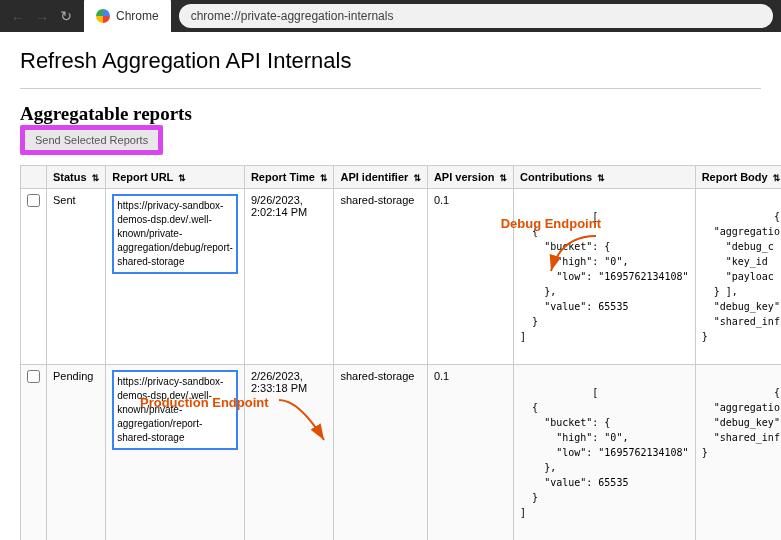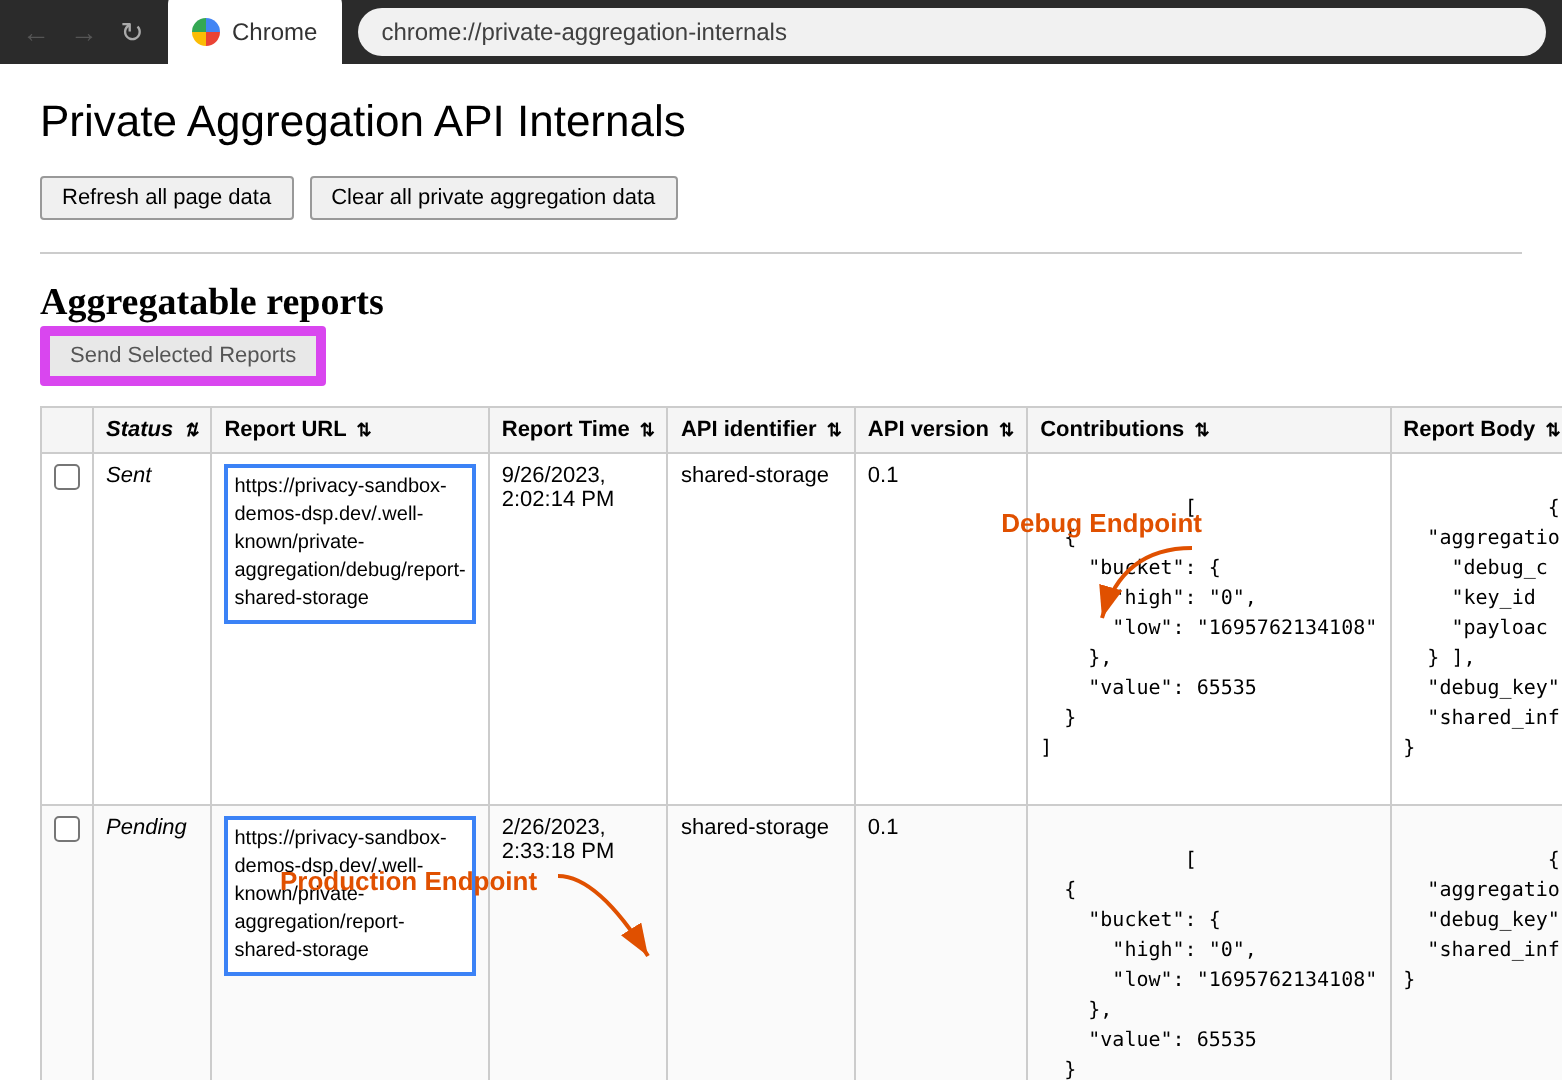--- a/index.html
+++ b/index.html
@@ -178,21 +178,21 @@
       top: 230px;
       left: 120px;
       display: flex;
       flex-direction: row;
       align-items: flex-start;
       pointer-events: none;
       z-index: 10;
     }
 
     .checkbox-col { width: 24px; }
-    .status-col { width: 55px; font-style: italic; }
+    .status-col { width: 55px; }
     .url-col { width: 160px; }
     .time-col { width: 80px; }
     .api-id-col { width: 80px; }
     .api-ver-col { width: 55px; }
     .contrib-col { width: 140px; }
     .body-col { width: 120px; }
   </style>
 </head>
 <body>
 
@@ -205,26 +205,22 @@
   <div class="chrome-tab">
     <span style="width:14px;height:14px;display:inline-block;background:conic-gradient(#4285F4 25%, #EA4335 25% 50%, #FBBC05 50% 75%, #34A853 75%);border-radius:50%;"></span>
     <span>Chrome</span>
   </div>
   <div class="address-bar">
     <span>chrome://private-aggregation-internals</span>
   </div>
 </div>
 
 <div class="page-content">
-  <h1 class="page-title">Private Aggregation API Internals</h1>
-
-  <div class="toolbar">
-    <button class="btn">Refresh all page data</button>
-    <button class="btn">Clear all private aggregation data</button>
-  </div>
+  <h1 class="page-title">Refresh Aggregation API Internals</h1>
+
 
   <hr class="divider">
 
   <div class="section-title">Aggregatable reports</div>
 
   <button class="send-btn">Send Selected Reports</button>
 
   
   <div class="table-wrapper annotation-container">
 

